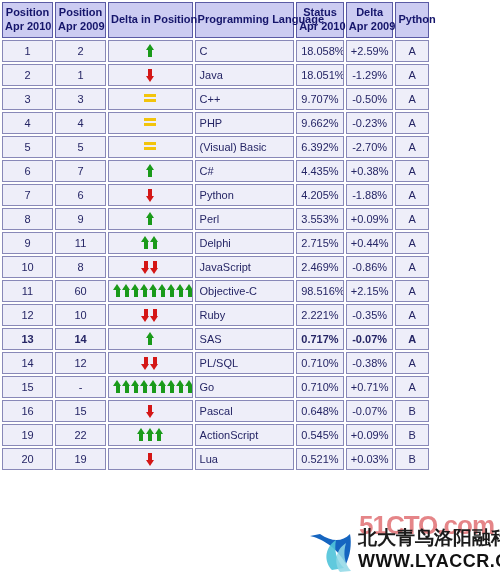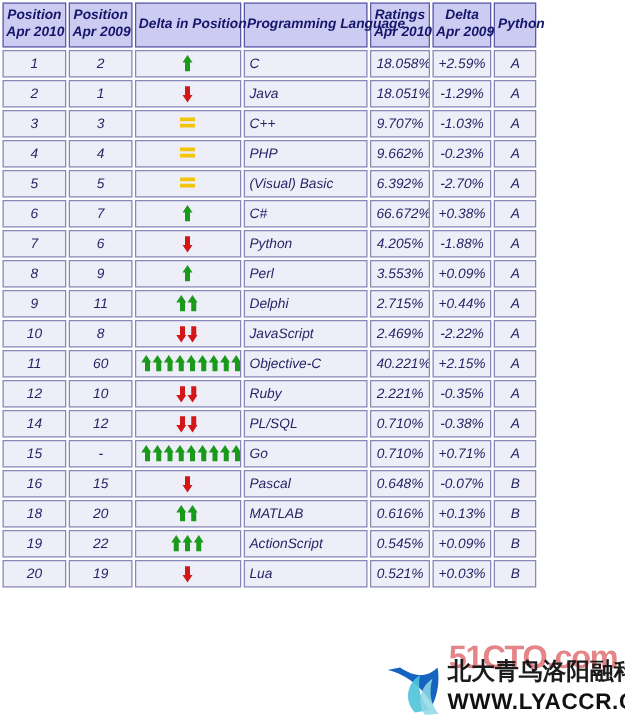--- a/index.html
+++ b/index.html
@@ -14,21 +14,20 @@
     overflow: hidden;
     position: relative;
   }
 
   #tiobe-table {
     width: 431px;
     border-collapse: separate;
     border-spacing: 2px 2px;
     table-layout: fixed;
     font-size: 11px;
-    font-style: italic;
   }
 
   
   #tiobe-table thead th {
     background: #ccccf2;
     border: 1px solid #5b5ba5;
     color: #15156b;
     font-weight: bold;
     font-size: 11px;
     text-align: center;
@@ -47,21 +46,21 @@
     font-size: 11px;
     height: 20px;
     padding: 1px 4px;
     box-sizing: border-box;
     overflow: hidden;
     white-space: nowrap;
   }
   td.c-pos      { text-align: center; }
   td.c-delta    { text-align: center; padding: 0; line-height: 0; }
   td.c-lang     { text-align: left; padding-left: 5px; }
-  td.c-rating   { text-align: right; }
+  td.c-rating   { text-align: center; }
   td.c-dratio   { text-align: center; }
   td.c-status   { text-align: center; }
 
   
   tr.row-highlight td {
     background: #ffffff;
     border: 1px solid #000000;
     color: #101050;
     font-weight: bold;
   }
@@ -201,21 +200,21 @@
           <span class="hdr-line">Position</span>
           <span class="hdr-line">Apr 2009</span>
         </th>
         <th>
           <span class="hdr-line">Delta in Position</span>
         </th>
         <th>
           <span class="hdr-line">Programming Language</span>
         </th>
         <th>
-          <span class="hdr-line">Ratings</span>
+          <span class="hdr-line">Status</span>
           <span class="hdr-line">Apr 2010</span>
         </th>
         <th>
           <span class="hdr-line">Delta</span>
           <span class="hdr-line">Apr 2009</span>
         </th>
         <th>
           <span class="hdr-line">Python</span>
         </th>
       </tr>
@@ -244,21 +243,21 @@
         <td class="c-status">A</td>
       </tr>
       <tr>
         <td class="c-pos">3</td>
         <td class="c-pos">3</td>
         <td class="c-delta"><span class="arrows">
             <span class="equals"></span>
           </span></td>
         <td class="c-lang">C++</td>
         <td class="c-rating">9.707%</td>
-        <td class="c-dratio">-1.03%</td>
+        <td class="c-dratio">-0.50%</td>
         <td class="c-status">A</td>
       </tr>
       <tr>
         <td class="c-pos">4</td>
         <td class="c-pos">4</td>
         <td class="c-delta"><span class="arrows">
             <span class="equals"></span>
           </span></td>
         <td class="c-lang">PHP</td>
         <td class="c-rating">9.662%</td>
@@ -276,21 +275,21 @@
         <td class="c-dratio">-2.70%</td>
         <td class="c-status">A</td>
       </tr>
       <tr>
         <td class="c-pos">6</td>
         <td class="c-pos">7</td>
         <td class="c-delta"><span class="arrows">
             <span class="arrow arrow-up"></span>
           </span></td>
         <td class="c-lang">C#</td>
-        <td class="c-rating">66.672%</td>
+        <td class="c-rating">4.435%</td>
         <td class="c-dratio">+0.38%</td>
         <td class="c-status">A</td>
       </tr>
       <tr>
         <td class="c-pos">7</td>
         <td class="c-pos">6</td>
         <td class="c-delta"><span class="arrows">
             <span class="arrow arrow-down"></span>
           </span></td>
         <td class="c-lang">Python</td>
@@ -323,56 +322,67 @@
       </tr>
       <tr>
         <td class="c-pos">10</td>
         <td class="c-pos">8</td>
         <td class="c-delta"><span class="arrows">
             <span class="arrow arrow-down"></span>
             <span class="arrow arrow-down"></span>
           </span></td>
         <td class="c-lang">JavaScript</td>
         <td class="c-rating">2.469%</td>
-        <td class="c-dratio">-2.22%</td>
+        <td class="c-dratio">-0.86%</td>
         <td class="c-status">A</td>
       </tr>
       <tr>
         <td class="c-pos">11</td>
         <td class="c-pos">60</td>
         <td class="c-delta"><span class="arrows">
             <span class="arrow arrow-up"></span>
             <span class="arrow arrow-up"></span>
             <span class="arrow arrow-up"></span>
             <span class="arrow arrow-up"></span>
             <span class="arrow arrow-up"></span>
             <span class="arrow arrow-up"></span>
             <span class="arrow arrow-up"></span>
             <span class="arrow arrow-up"></span>
             <span class="arrow arrow-up"></span>
             <span class="arrow arrow-up"></span>
             <span class="arrow arrow-up"></span>
           </span></td>
         <td class="c-lang">Objective-C</td>
-        <td class="c-rating">40.221%</td>
+        <td class="c-rating">98.516%</td>
         <td class="c-dratio">+2.15%</td>
         <td class="c-status">A</td>
       </tr>
       <tr>
         <td class="c-pos">12</td>
         <td class="c-pos">10</td>
         <td class="c-delta"><span class="arrows">
             <span class="arrow arrow-down"></span>
             <span class="arrow arrow-down"></span>
           </span></td>
         <td class="c-lang">Ruby</td>
         <td class="c-rating">2.221%</td>
         <td class="c-dratio">-0.35%</td>
         <td class="c-status">A</td>
       </tr>
+      <tr class="row-highlight">
+        <td class="c-pos">13</td>
+        <td class="c-pos">14</td>
+        <td class="c-delta"><span class="arrows">
+            <span class="arrow arrow-up"></span>
+          </span></td>
+        <td class="c-lang">SAS</td>
+        <td class="c-rating">0.717%</td>
+        <td class="c-dratio">-0.07%</td>
+        <td class="c-status">A</td>
+      </tr>
       <tr>
         <td class="c-pos">14</td>
         <td class="c-pos">12</td>
         <td class="c-delta"><span class="arrows">
             <span class="arrow arrow-down"></span>
             <span class="arrow arrow-down"></span>
           </span></td>
         <td class="c-lang">PL/SQL</td>
         <td class="c-rating">0.710%</td>
         <td class="c-dratio">-0.38%</td>
@@ -401,32 +411,20 @@
       </tr>
       <tr>
         <td class="c-pos">16</td>
         <td class="c-pos">15</td>
         <td class="c-delta"><span class="arrows">
             <span class="arrow arrow-down"></span>
           </span></td>
         <td class="c-lang">Pascal</td>
         <td class="c-rating">0.648%</td>
         <td class="c-dratio">-0.07%</td>
-        <td class="c-status">B</td>
-      </tr>
-      <tr>
-        <td class="c-pos">18</td>
-        <td class="c-pos">20</td>
-        <td class="c-delta"><span class="arrows">
-            <span class="arrow arrow-up"></span>
-            <span class="arrow arrow-up"></span>
-          </span></td>
-        <td class="c-lang">MATLAB</td>
-        <td class="c-rating">0.616%</td>
-        <td class="c-dratio">+0.13%</td>
         <td class="c-status">B</td>
       </tr>
       <tr>
         <td class="c-pos">19</td>
         <td class="c-pos">22</td>
         <td class="c-delta"><span class="arrows">
             <span class="arrow arrow-up"></span>
             <span class="arrow arrow-up"></span>
             <span class="arrow arrow-up"></span>
           </span></td>

